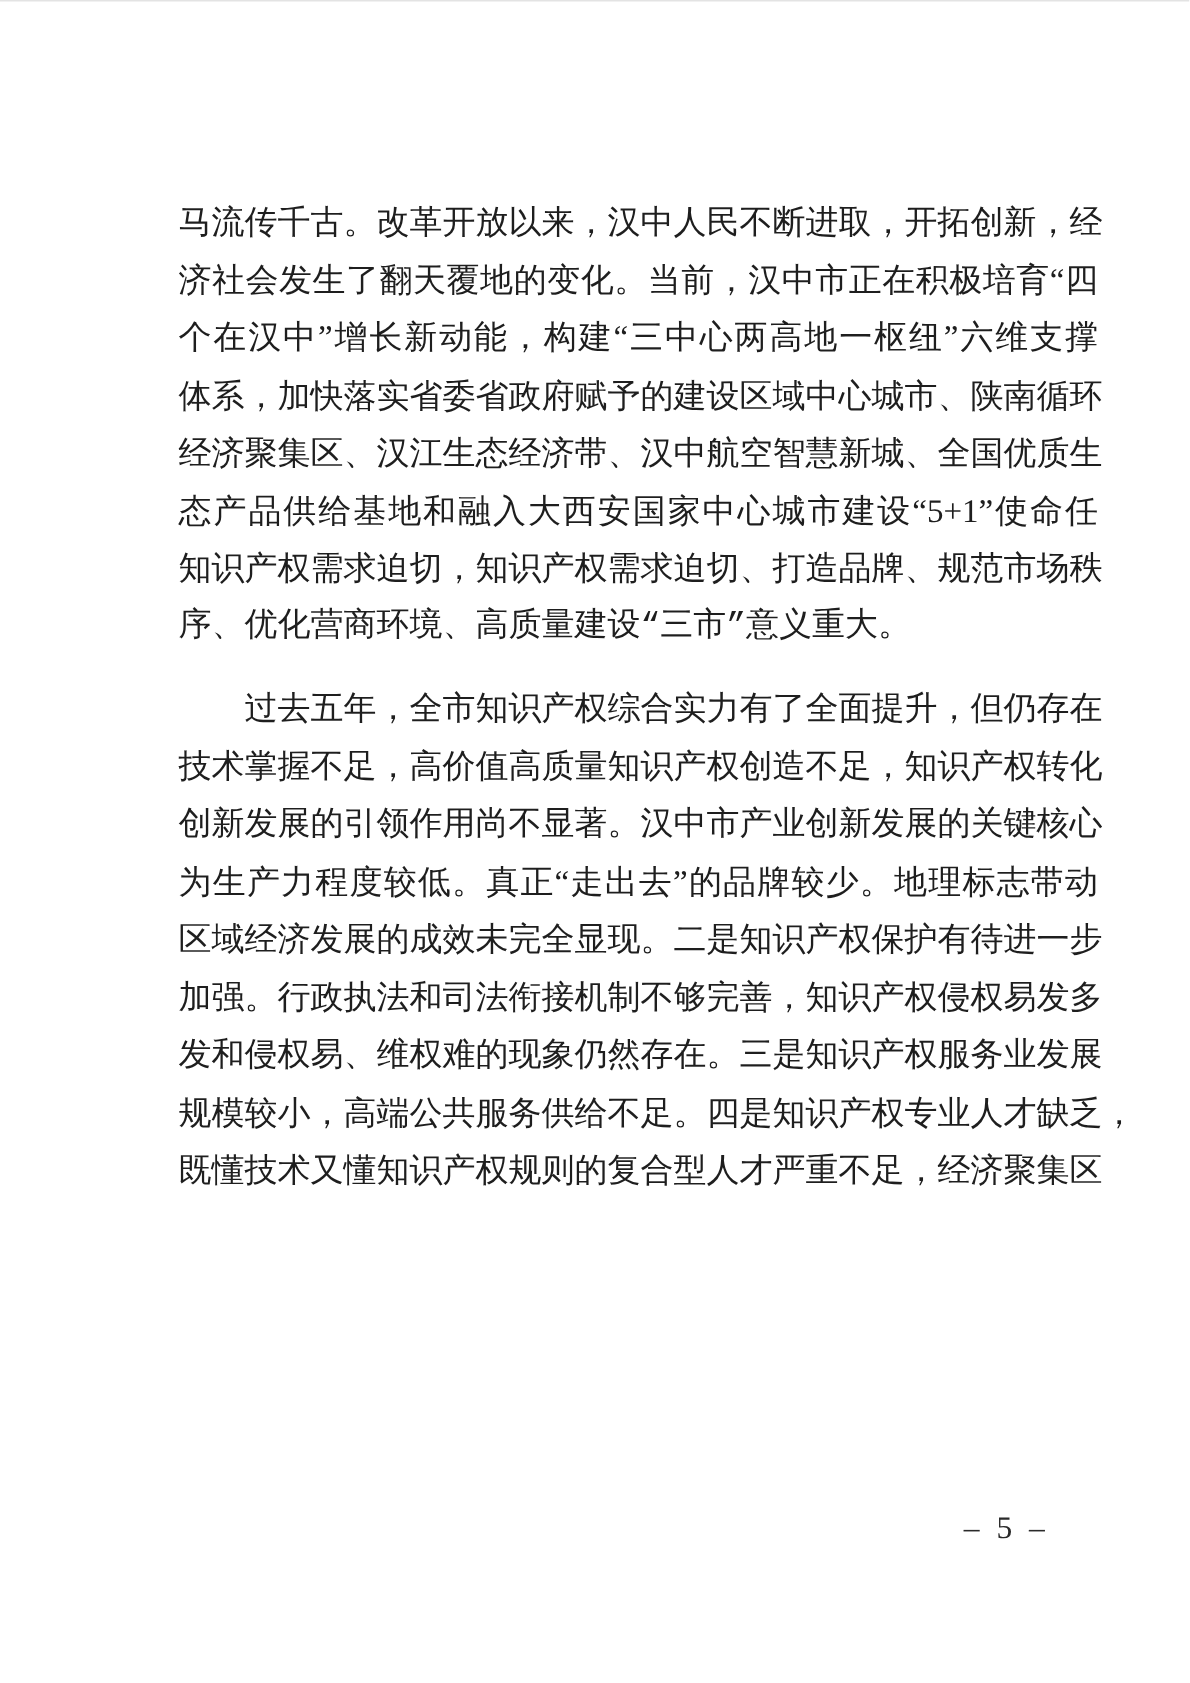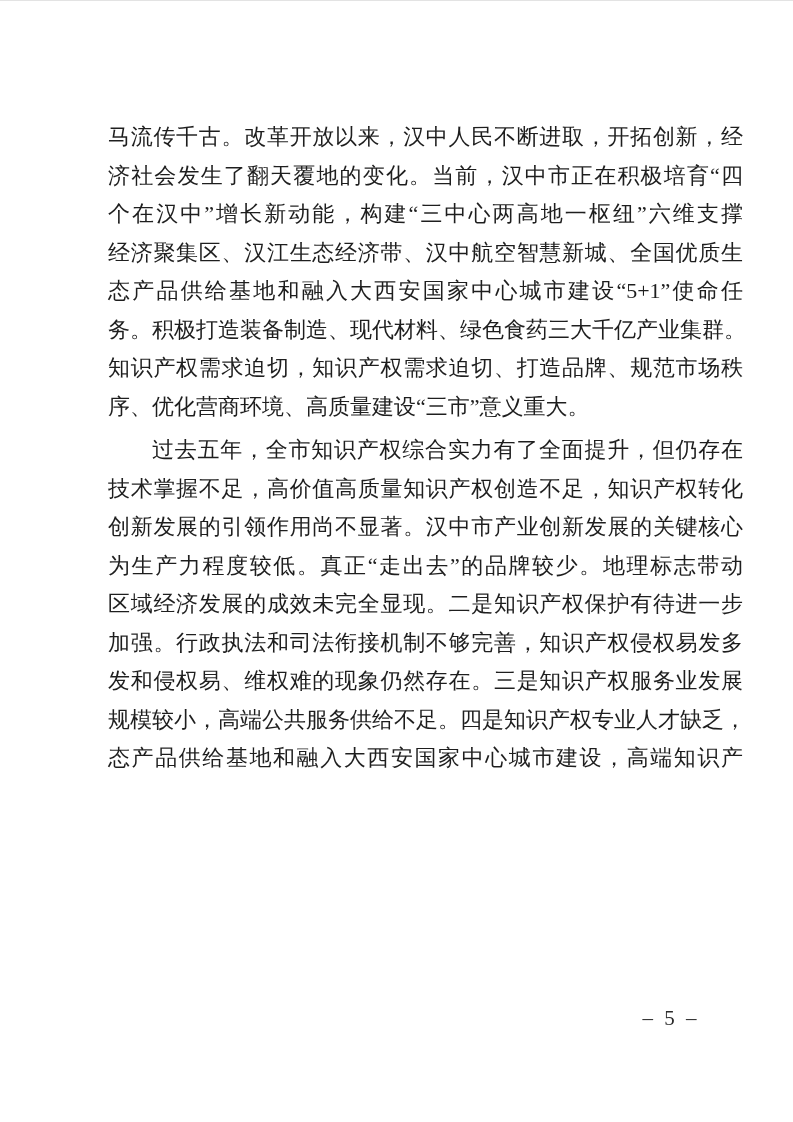--- a/index.html
+++ b/index.html
@@ -20,33 +20,34 @@
   .body-text {
     position: absolute;
     left: 103px;
     top: 112px;
     width: 645px;
     font-size: 22px;
     line-height: 38.5px;
     color: #1e1e1e;
   }
   .paragraph {
-    margin: 5px;
+    margin: 16px;
     padding: 0;
   }
   .text-line {
     text-align: justify;
     text-align-last: justify;
     white-space: nowrap;
   }
   .text-line.indent {
     padding-left: 44px;
   }
   .text-line.last {
     text-align-last: left;
+    font-family: Liberation Mono, monospace;
   }
   .page-number {
     position: absolute;
     top: 1002px;
     left: 628px;
     width: 86px;
     text-align: center;
     font-size: 21px;
     letter-spacing: 3px;
     color: #2a2a2a;
@@ -55,32 +56,32 @@
 </style>
 </head>
 <body>
 
 <div class="page">
   <div class="body-text" id="paragraphs">
       <div class="paragraph">
         <div class="text-line">马流传千古。改革开放以来，汉中人民不断进取，开拓创新，经</div>
         <div class="text-line">济社会发生了翻天覆地的变化。当前，汉中市正在积极培育“四</div>
         <div class="text-line">个在汉中”增长新动能，构建“三中心两高地一枢纽”六维支撑</div>
+        <div class="text-line">体系，加快落实省委省政府赋予的建设区域中心城市、陕南循环</div>
         <div class="text-line">经济聚集区、汉江生态经济带、汉中航空智慧新城、全国优质生</div>
         <div class="text-line">态产品供给基地和融入大西安国家中心城市建设“5+1”使命任</div>
-        <div class="text-line">务。积极打造装备制造、现代材料、绿色食药三大千亿产业集群。</div>
         <div class="text-line">知识产权需求迫切，知识产权需求迫切、打造品牌、规范市场秩</div>
         <div class="text-line last">序、优化营商环境、高质量建设“三市”意义重大。</div>
       </div>
       <div class="paragraph">
         <div class="text-line indent">过去五年，全市知识产权综合实力有了全面提升，但仍存在</div>
         <div class="text-line">技术掌握不足，高价值高质量知识产权创造不足，知识产权转化</div>
         <div class="text-line">创新发展的引领作用尚不显著。汉中市产业创新发展的关键核心</div>
         <div class="text-line">为生产力程度较低。真正“走出去”的品牌较少。地理标志带动</div>
         <div class="text-line">区域经济发展的成效未完全显现。二是知识产权保护有待进一步</div>
         <div class="text-line">加强。行政执法和司法衔接机制不够完善，知识产权侵权易发多</div>
         <div class="text-line">发和侵权易、维权难的现象仍然存在。三是知识产权服务业发展</div>
         <div class="text-line">规模较小，高端公共服务供给不足。四是知识产权专业人才缺乏，</div>
-        <div class="text-line">态产品供给基地和融入大西安国家中心城市建设，高端知识产</div>
+        <div class="text-line">既懂技术又懂知识产权规则的复合型人才严重不足，经济聚集区</div>
       </div>
     </div>
   <div class="page-number">– 5 –</div>
 </div>
 
 </body></html>

